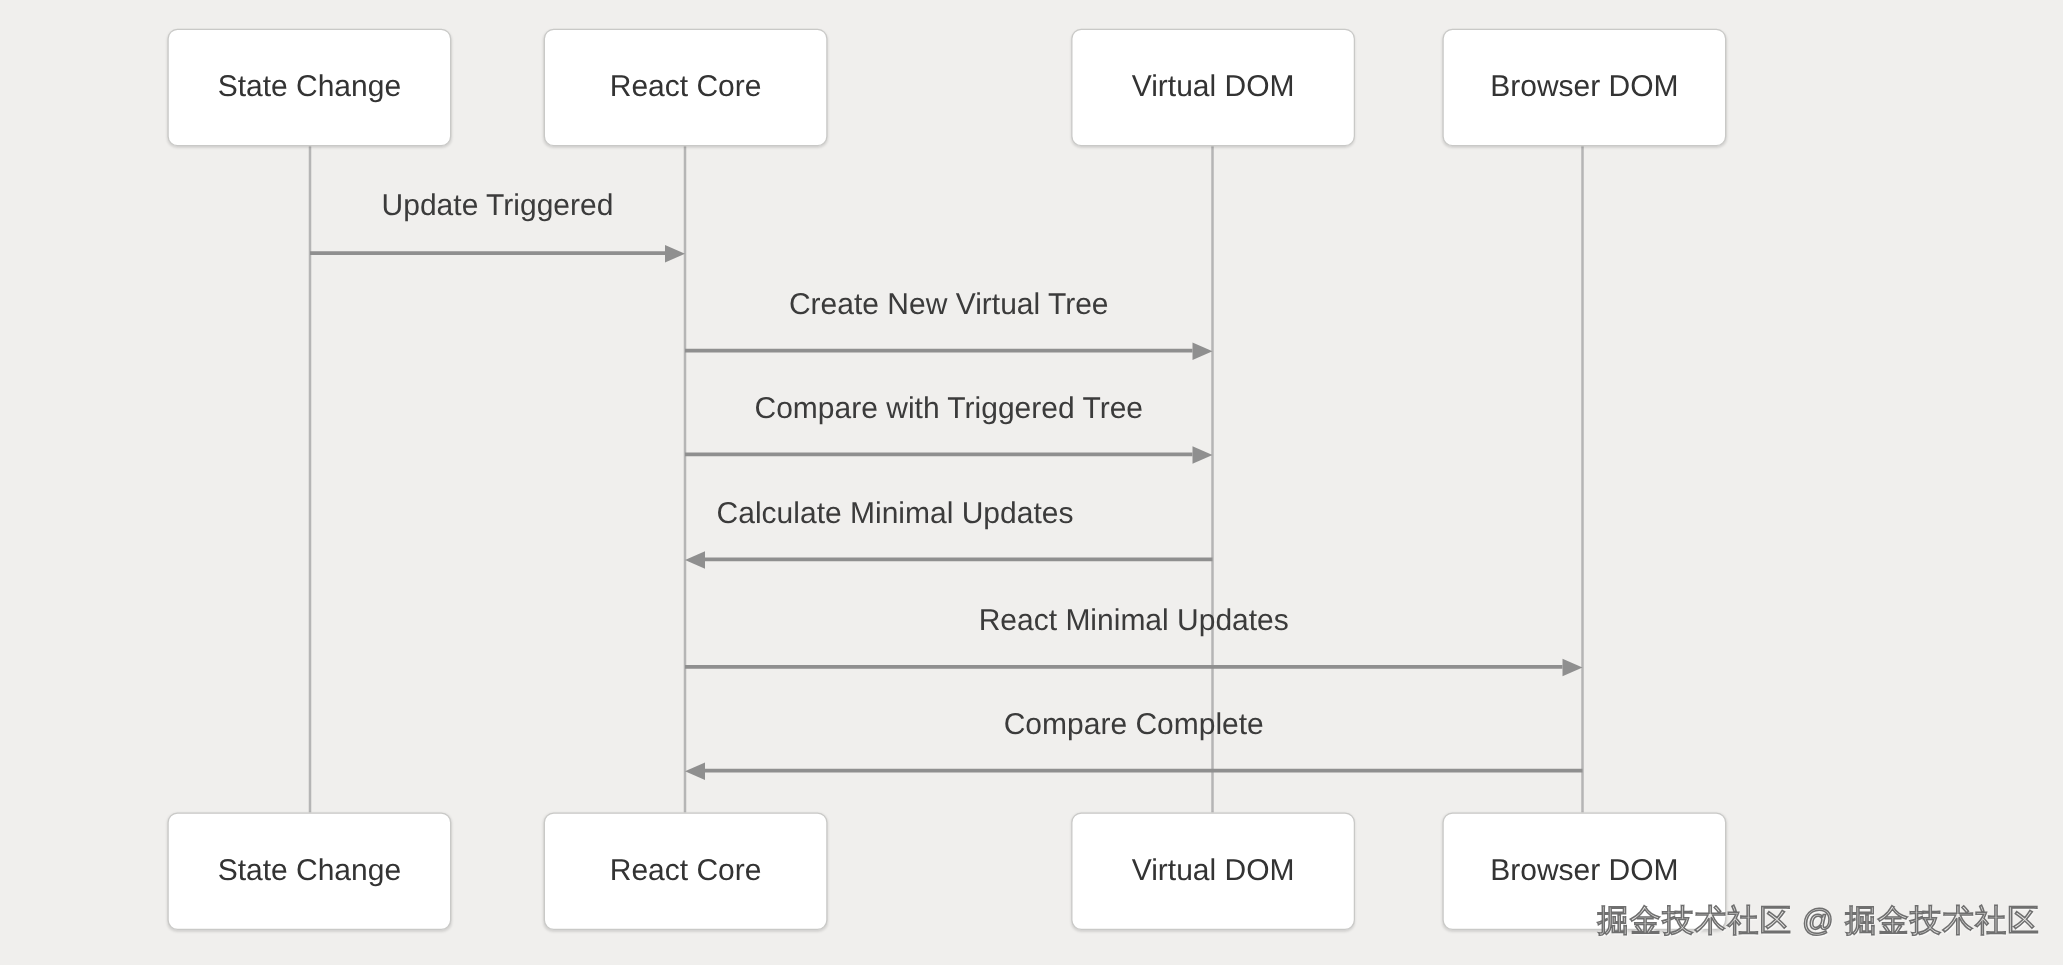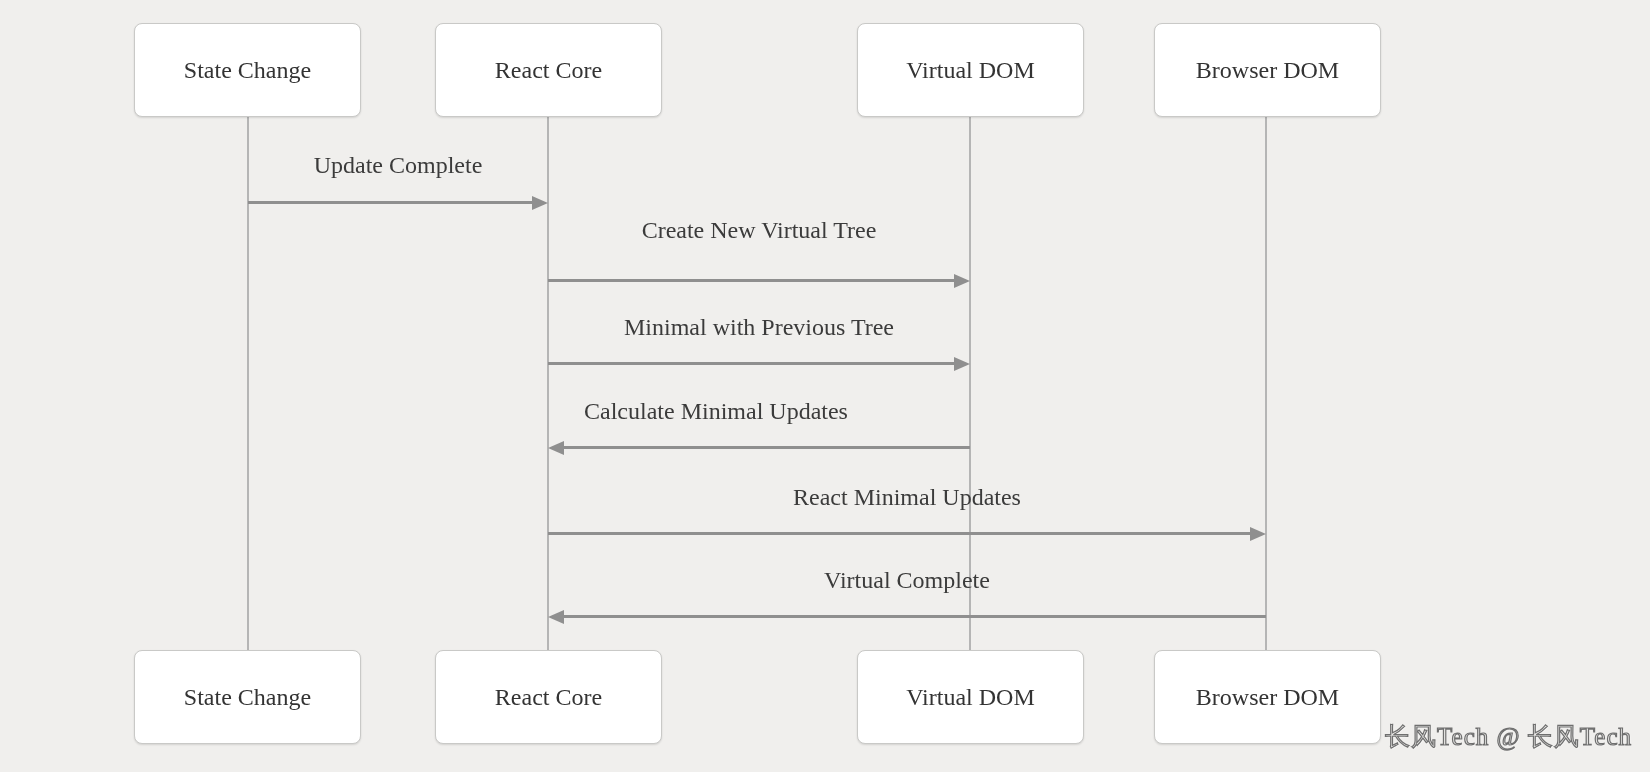--- a/index.html
+++ b/index.html
@@ -5,21 +5,21 @@
   :root{
     --background:#f0efed;
     --box-fill:#ffffff;
     --box-border:#c9c9c7;
     --box-text:#333333;
     --label-text:#3b3b3b;
     --arrow:#8f8f8f;
     --lifeline:#b5b5b5;
     --watermark-text:#6f6f6f;
   }
-  *{box-sizing:border-box;margin:0;padding:0;font-family:Liberation Serif, serif;}
+  *{box-sizing:border-box;margin:0;padding:0;}
   html,body{width:1650px;height:772px;overflow:hidden;}
   body{
     background:var(--background);
     font-family:"Liberation Sans","DejaVu Sans",sans-serif;
   }
   .canvas{position:relative;width:1650px;height:772px;}
 
   .lifeline{
     position:absolute;
     width:2px;
@@ -115,39 +115,39 @@
   <div class="actor" style="left:435px;top:650px">
     <span>React Core</span>
   </div>
   <div class="actor" style="left:857px;top:650px">
     <span>Virtual DOM</span>
   </div>
   <div class="actor" style="left:1154px;top:650px">
     <span>Browser DOM</span>
   </div>
 
-  <div class="msg-label" style="left:248px;width:300px;top:148px">Update Complete</div>
+  <div class="msg-label" style="left:248px;width:300px;top:148px">Update Triggered</div>
   <div class="msg-line" style="left:248px;width:284px;top:201px"></div>
   <div class="msg-head right" style="left:532px;top:196px"></div>
 
-  <div class="msg-label" style="left:548px;width:422px;top:213px">Create New Virtual Tree</div>
+  <div class="msg-label" style="left:548px;width:422px;top:227px">Create New Virtual Tree</div>
   <div class="msg-line" style="left:548px;width:406px;top:279px"></div>
   <div class="msg-head right" style="left:954px;top:274px"></div>
 
-  <div class="msg-label" style="left:548px;width:422px;top:310px">Minimal with Previous Tree</div>
+  <div class="msg-label" style="left:548px;width:422px;top:310px">Compare with Triggered Tree</div>
   <div class="msg-line" style="left:548px;width:406px;top:362px"></div>
   <div class="msg-head right" style="left:954px;top:357px"></div>
 
   <div class="msg-label" style="left:548px;width:336px;top:394px">Calculate Minimal Updates</div>
   <div class="msg-line" style="left:564px;width:406px;top:446px"></div>
   <div class="msg-head left" style="left:548px;top:441px"></div>
 
   <div class="msg-label" style="left:548px;width:718px;top:480px">React Minimal Updates</div>
   <div class="msg-line" style="left:548px;width:702px;top:532px"></div>
   <div class="msg-head right" style="left:1250px;top:527px"></div>
 
-  <div class="msg-label" style="left:548px;width:718px;top:563px">Virtual Complete</div>
+  <div class="msg-label" style="left:548px;width:718px;top:563px">Compare Complete</div>
   <div class="msg-line" style="left:564px;width:702px;top:615px"></div>
   <div class="msg-head left" style="left:548px;top:610px"></div>
 
-  <div class="watermark">长风Tech @ 长风Tech</div>
+  <div class="watermark">掘金技术社区 @ 掘金技术社区</div>
 
 </div>
 
 </body></html>

